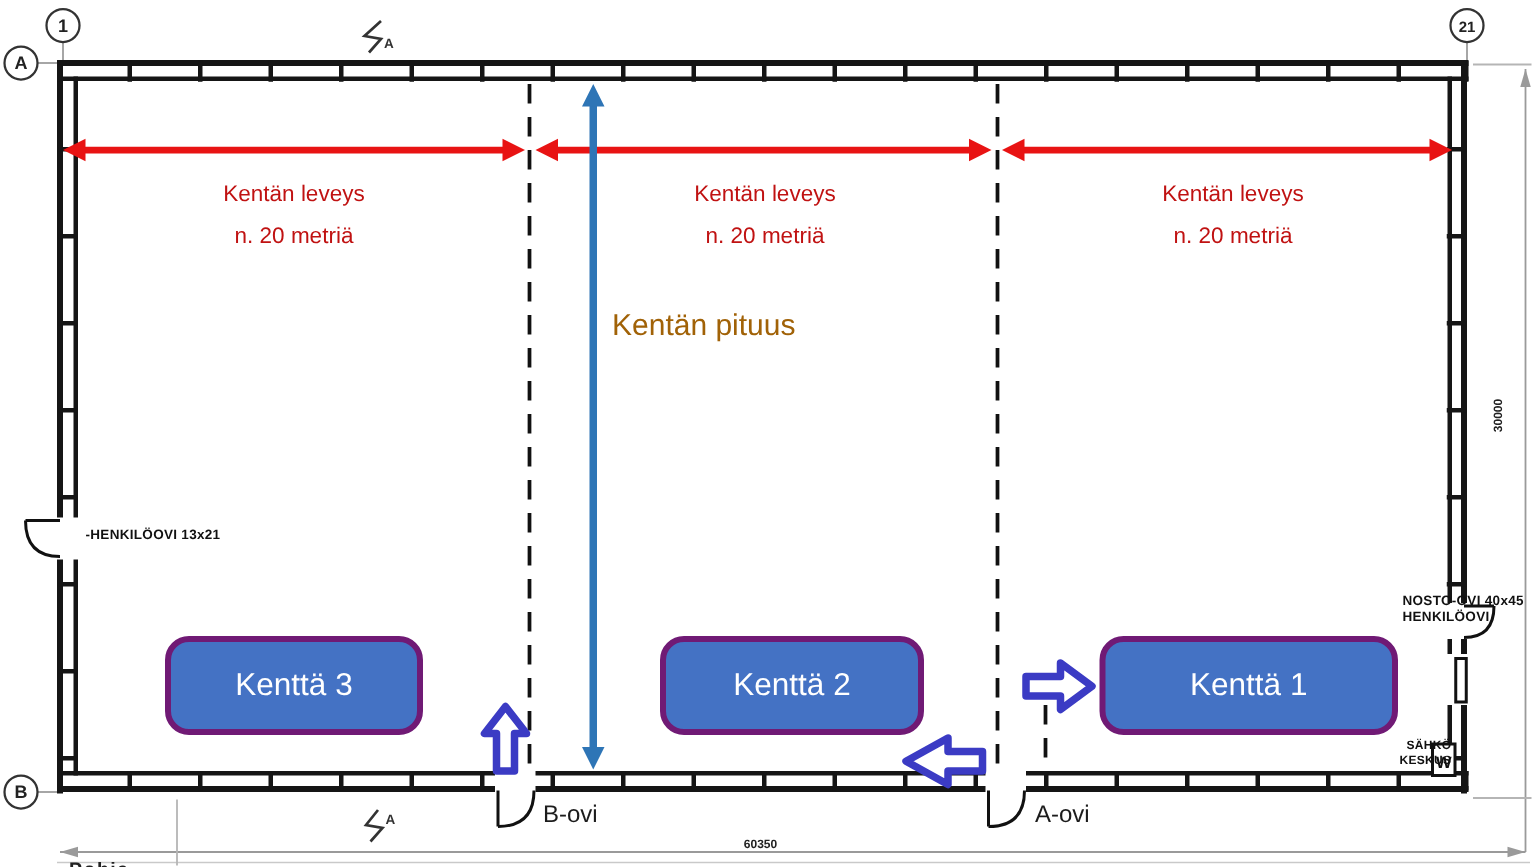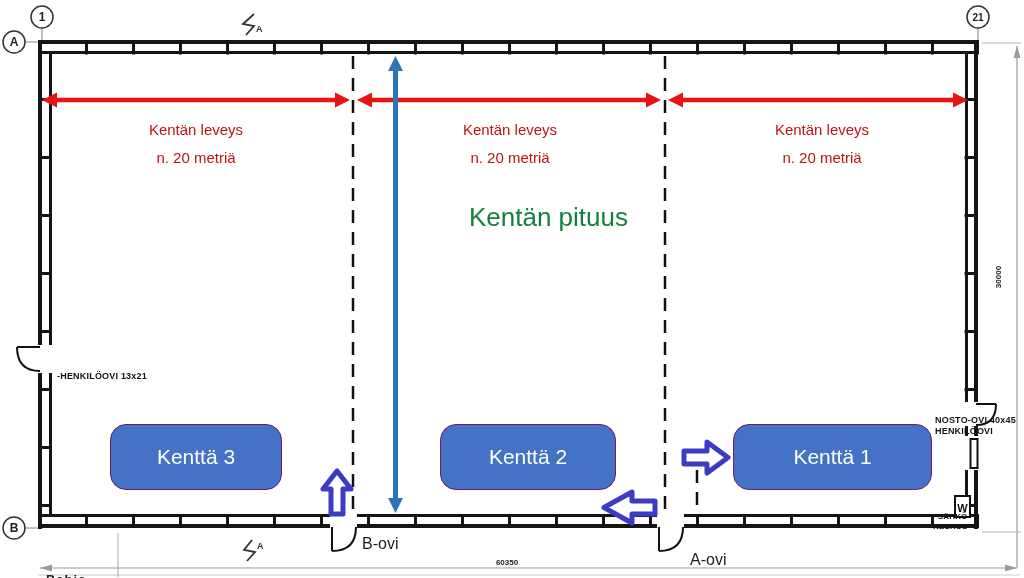--- a/index.html
+++ b/index.html
@@ -6,29 +6,29 @@
   #stage{
     position:relative;width:1024px;height:578px;background:#ffffff;overflow:hidden;
     font-family:"Liberation Sans",sans-serif;
   }
   .abs{position:absolute;}
   svg{position:absolute;left:0;top:0;}
   .red-label{
     width:260px;text-align:center;color:#c01212;font-size:15px;line-height:28px;
   }
   .blue-label{
-    width:220px;text-align:right;color:#15803d;font-size:26px;line-height:29px;
+    width:220px;text-align:left;color:#a16207;font-size:20px;line-height:29px;
   }
   .field-btn{
-    position:absolute;top:424px;height:66px;background:#4472c4;border:1px solid #701a75;
+    position:absolute;top:424px;height:66px;background:#4472c4;border:4px solid #701a75;
     border-radius:16px;color:#fff;font-size:21px;display:flex;align-items:center;justify-content:center;
     box-sizing:border-box;cursor:pointer;
   }
   .door-label{font-size:16px;color:#1c1c1c;}
-  .plan-small{font-weight:bold;color:#111;letter-spacing:.2px;margin-top:20px;}
+  .plan-small{font-weight:bold;color:#111;letter-spacing:.2px;}
   .pohja{font-size:13px;font-weight:bold;color:#222;letter-spacing:1px;margin-top:28px;}
 </style>
 </head>
 <body>
 
 <div id="stage">
 
   <svg width="1024" height="578" viewBox="0 0 1024 578">
 
     <g stroke="#c9c9c9" stroke-width="1">
@@ -170,21 +170,21 @@
     <span>Kenttä 3</span>
   </div>
   <div class="field-btn" style="left:440px;width:176px;text-align:right;">
     <span>Kenttä 2</span>
   </div>
   <div class="field-btn" style="left:733px;width:199px;">
     <span>Kenttä 1</span>
   </div>
 
   <div class="abs door-label" style="left:362px;top:535px;">B-ovi</div>
-  <div class="abs door-label" style="left:690px;top:535px;margin-top:16px;">A-ovi</div>
+  <div class="abs door-label" style="left:690px;top:535px;">A-ovi</div>
 
   <div class="abs plan-small" style="left:57px;top:351px;font-size:9px;">-HENKILÖOVI 13x21</div>
   <div class="abs plan-small" style="left:935px;top:395px;font-size:9px;line-height:11px;">
     <div>NOSTO-OVI 40x45</div>
     <div>HENKILÖOVI</div>
   </div>
   <div class="abs plan-small" style="left:933px;top:492px;font-size:8px;line-height:9.5px;text-align:right;">
     <div>SÄHKÖ</div>
     <div>KESKUS</div>
   </div>

